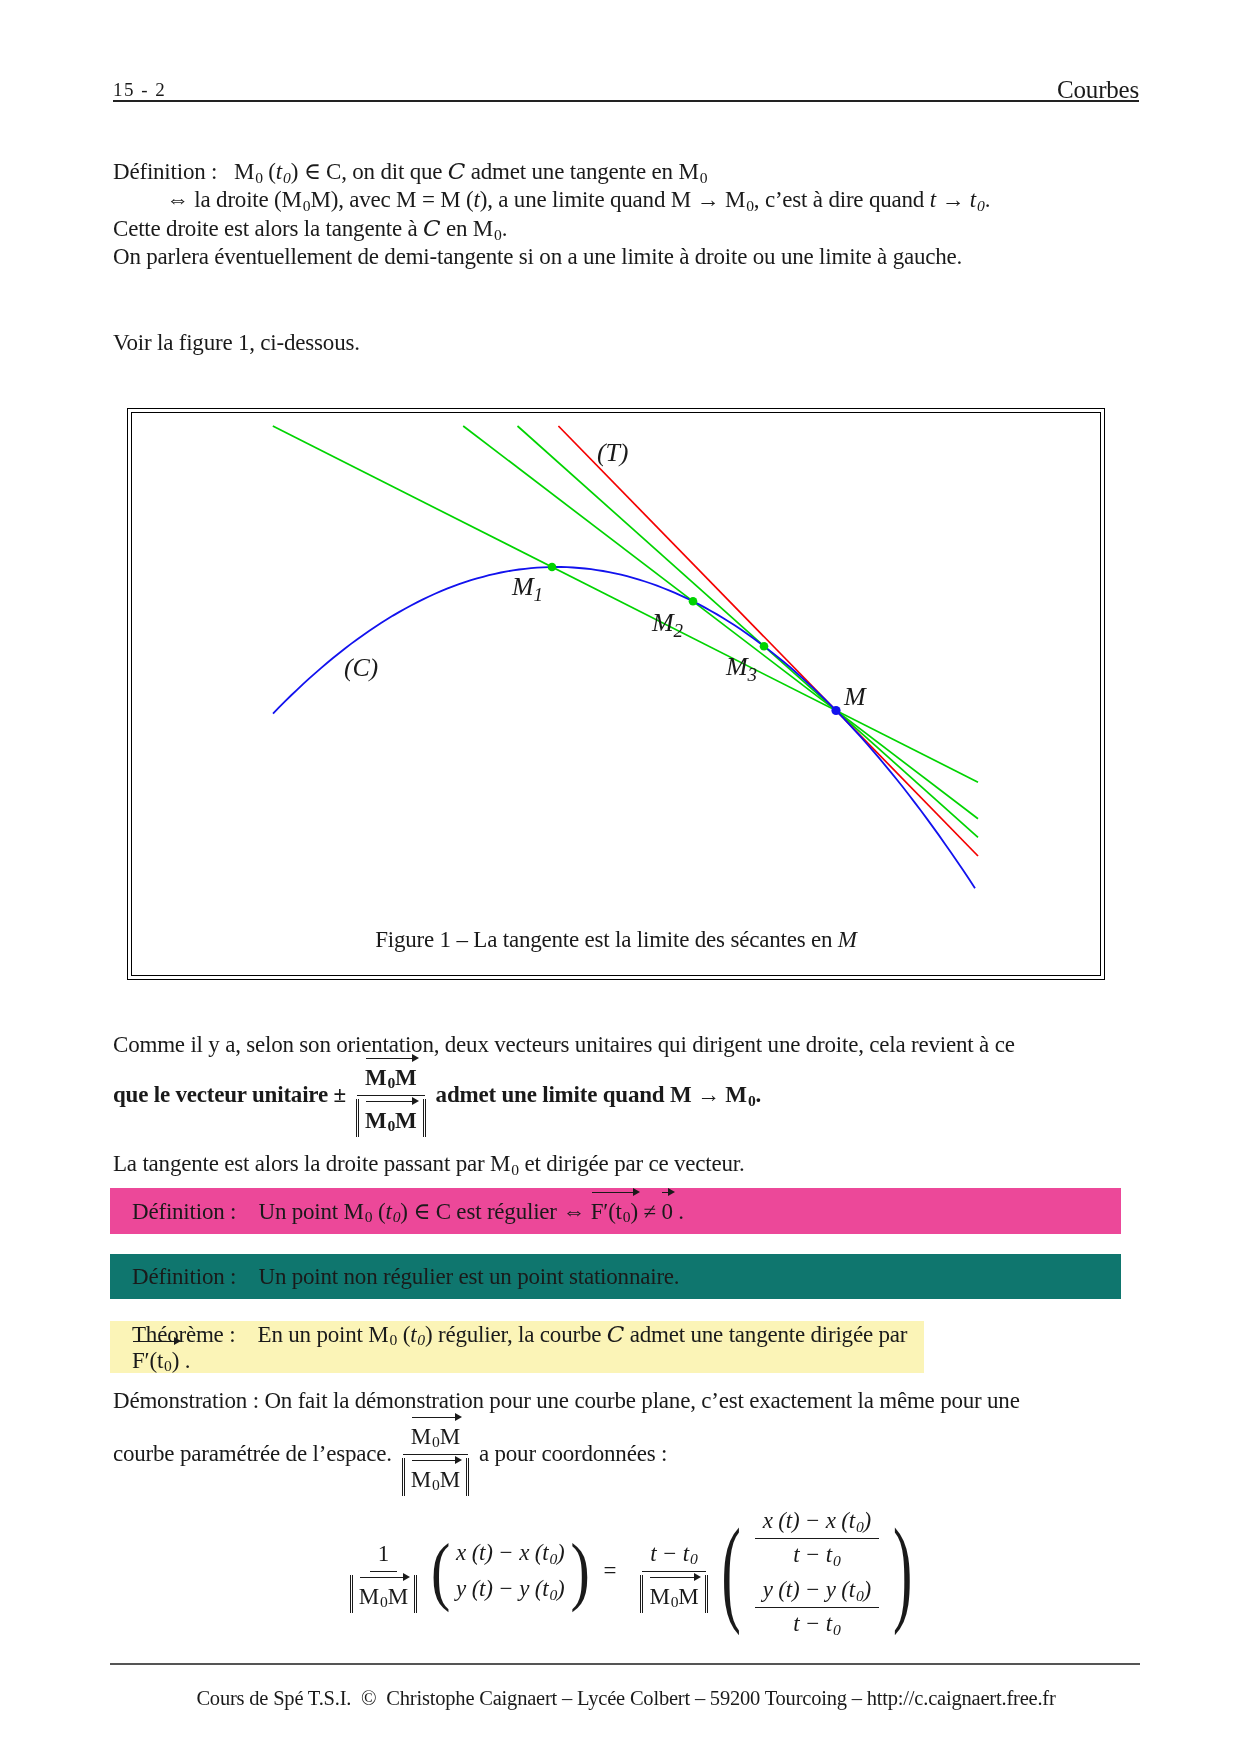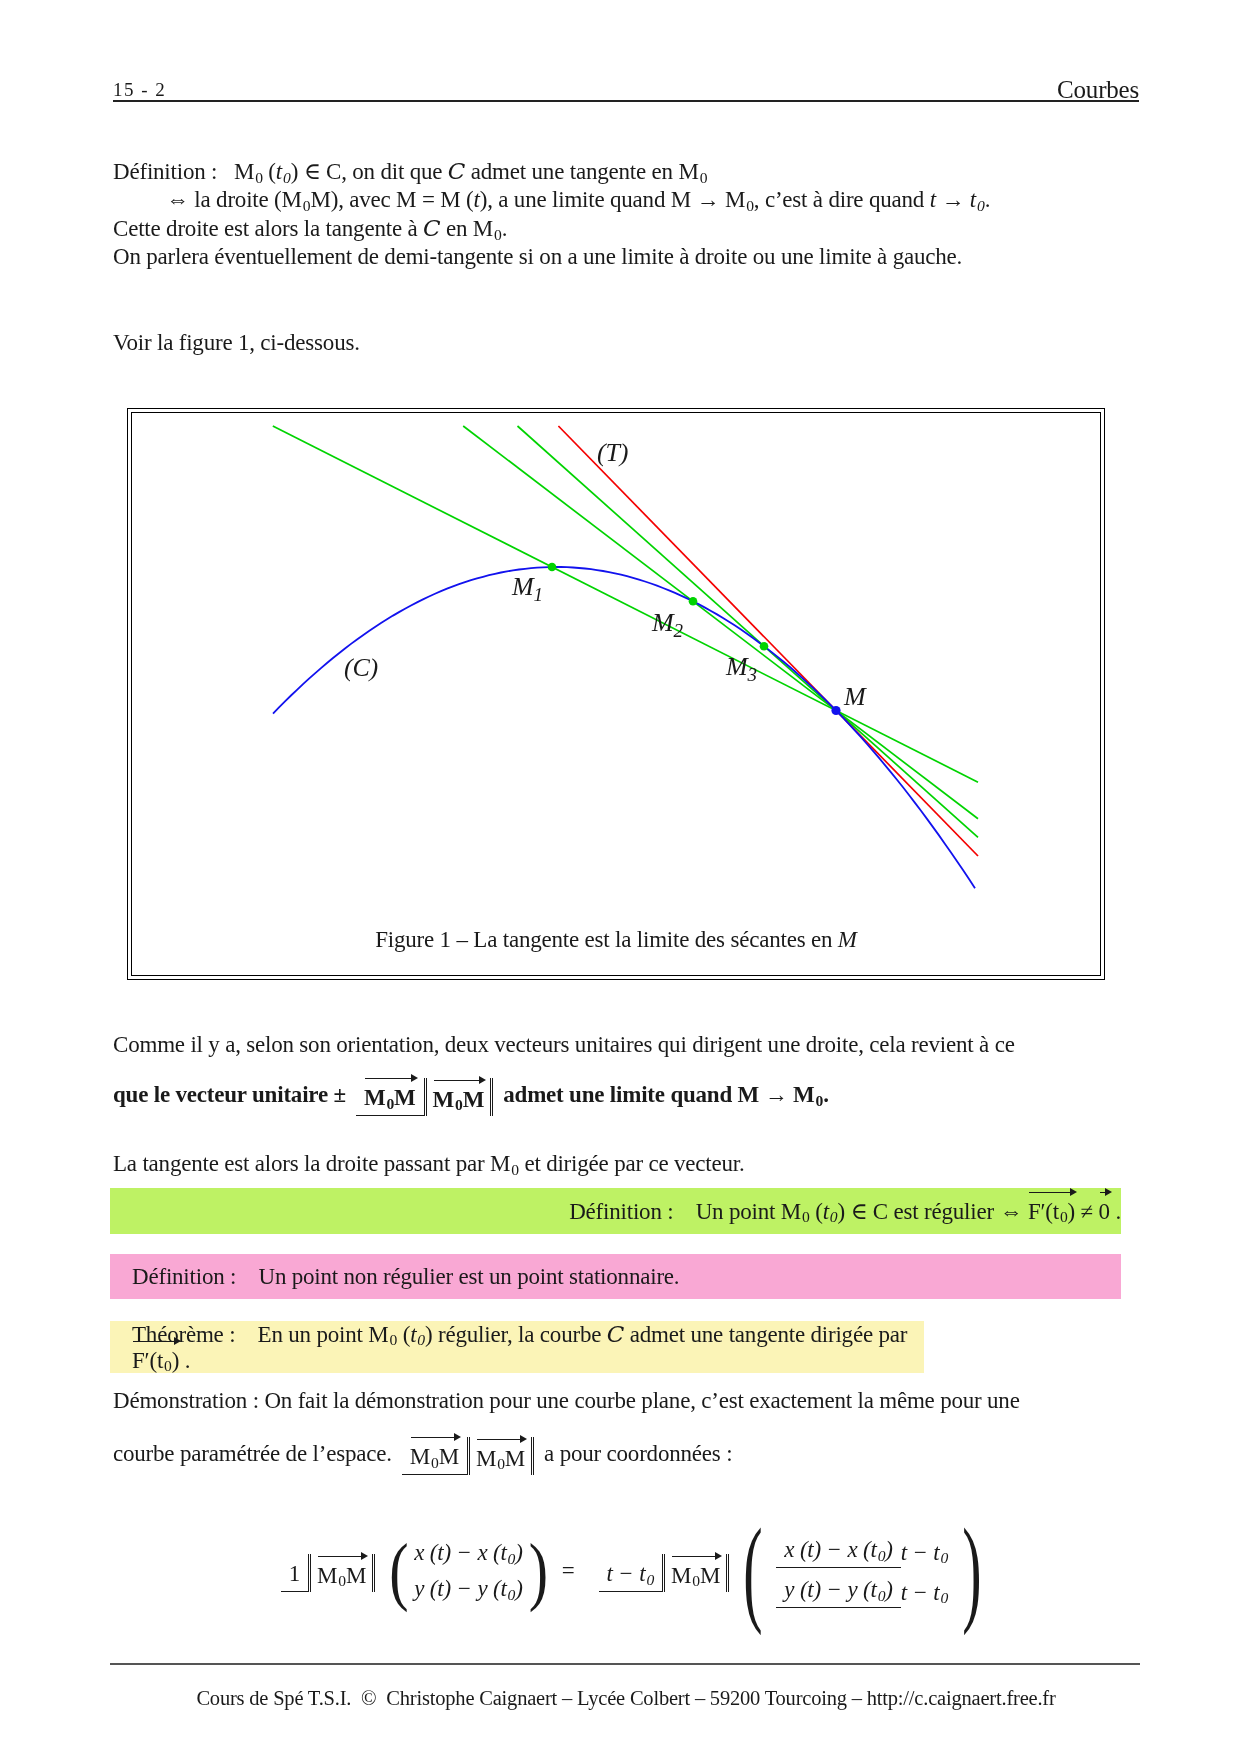--- a/index.html
+++ b/index.html
@@ -19,21 +19,21 @@
               border-left:7px solid currentColor;border-top:4px solid transparent;border-bottom:4px solid transparent;}
   
   .rule{background:#222;height:1.5px;}
   #footer-rule{background:#555;height:2px;}
   
   #figbox{border:1.5px solid #000;}
   #figinner{position:absolute;inset:3px;border:1px solid #000;}
   #figsvg{position:absolute;inset:0;}
   #figcaption{position:absolute;left:0;right:0;bottom:26px;text-align:center;font-size:23px;}
   
-  .ifrac{display:inline-flex;flex-direction:row;align-items:center;margin:0 10px;vertical-align:middle;}
+  .ifrac{display:inline-flex;flex-direction:column;align-items:center;margin:0 10px;vertical-align:middle;}
   .ifrac .num{padding:11px 8px 4px;border-bottom:1.4px solid #1a1a1a;}
   .ifrac.nv .num{padding-top:3px;}
   .ifrac .den{padding-top:3px;}
   .norm{display:inline-block;border-left:3px double #1a1a1a;border-right:3px double #1a1a1a;padding:9px 6px 3px;}
   .fxrow{display:flex;align-items:center;}
   .vcol{display:flex;flex-direction:column;gap:10px;align-items:flex-start;padding:0 2px;}
   .vcol2{display:flex;flex-direction:column;gap:6px;align-items:center;}
   .bp{display:inline-block;font-size:58px;line-height:1;font-weight:400;transform-origin:center;
       font-family:"Liberation Serif",serif;}
   .bps{transform:scaleY(1.3);}
@@ -87,24 +87,24 @@
   <div class="abs fxrow" style="left:113px;top:1056px;height:78px;font-weight:bold;">
     <span><span class="rn">que le vecteur unitaire ±</span></span>
     <span class="ifrac">
       <span class="num"><span class="rn vec">M<sub>0</sub>M</span></span>
       <span class="den"><span class="norm"><span class="rn vec">M<sub>0</sub>M</span></span></span>
     </span>
     <span><span class="rn">admet une limite quand M → M<sub>0</sub>.</span></span>
   </div>
   <div class="abs line" style="left:113px;top:1151px;"><span class="rn">La tangente est alors la droite passant par M<sub>0</sub> et dirigée par ce vecteur.</span></div>
 
-  <div class="abs boxband" style="left: 110px; top: 1188px; width: 1011px; height: 46px; background: #bef264; justify-content: flex-end;">
+  <div class="abs boxband" style="left: 110px; top: 1188px; width: 1011px; height: 46px; background: #ec4899;">
     <span class="line"><span class="rn b">Définition :</span><span class="rn">&nbsp;&nbsp;&nbsp; Un point M<sub>0</sub> (</span><span class="rn i">t<sub>0</sub></span><span class="rn">) ∈ C est </span><span class="rn b">régulier</span><span class="rn"> ⇔ </span><span class="rn vec">F′(t<sub>0</sub>)</span><span class="rn"> ≠ </span><span class="rn vec">0</span><span class="rn"> .</span></span>
   </div>
-  <div class="abs boxband" style="left: 110px; top: 1254px; width: 1011px; height: 45px; background: #f9a8d4;">
+  <div class="abs boxband" style="left: 110px; top: 1254px; width: 1011px; height: 45px; background: #0f766e;">
     <span class="line"><span class="rn b">Définition :</span><span class="rn">&nbsp;&nbsp;&nbsp; Un point non régulier est un point stationnaire.</span></span>
   </div>
 
   <div class="abs boxband" style="left: 110px; top: 1321px; width: 814px; height: 52px; background: rgb(251, 244, 183);">
     <span class="line"><span class="rn b">Théorème :</span><span class="rn">&nbsp;&nbsp;&nbsp; En un point M<sub>0</sub> (</span><span class="rn i">t<sub>0</sub></span><span class="rn">) régulier, la courbe </span><span class="rn cal">C</span><span class="rn"> admet une tangente dirigée par </span><span class="rn vec">F′(t<sub>0</sub>)</span><span class="rn"> .</span></span>
   </div>
 
   <div class="abs line" style="left:113px;top:1388px;"><span class="rn b">Démonstration :</span><span class="rn"> On fait la démonstration pour une courbe plane, c’est exactement la même pour une</span></div>
   <div class="abs fxrow" style="left:113px;top:1412px;height:84px;">
     <span><span class="rn">courbe paramétrée de l’espace.</span></span>

